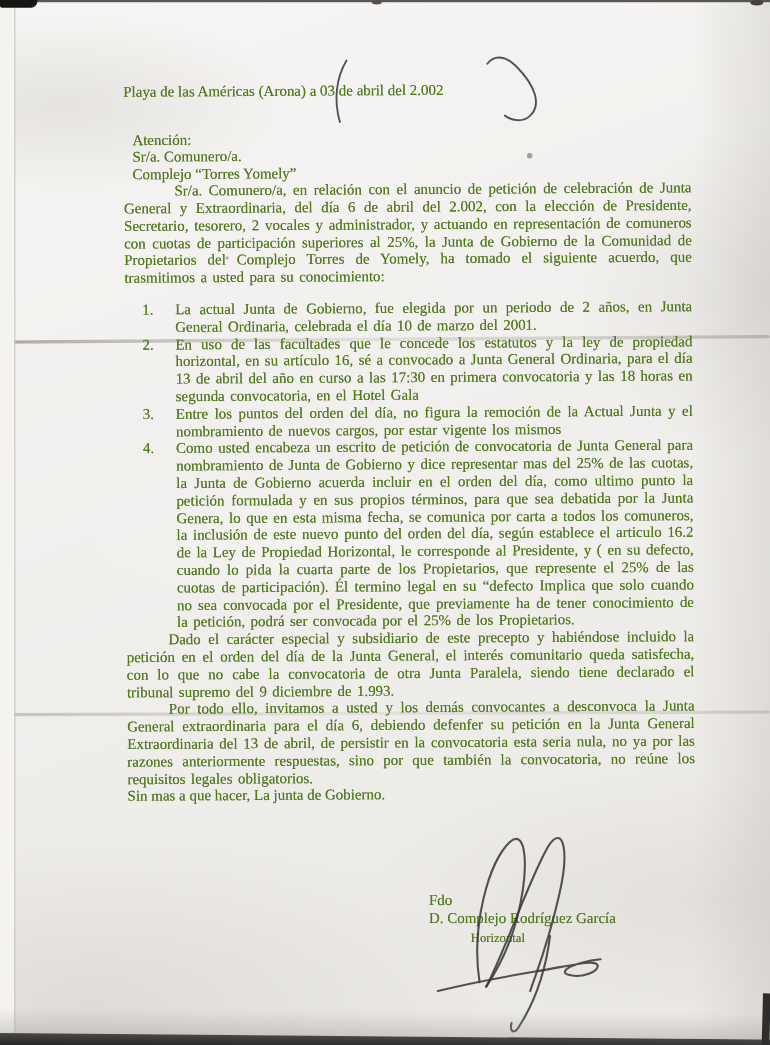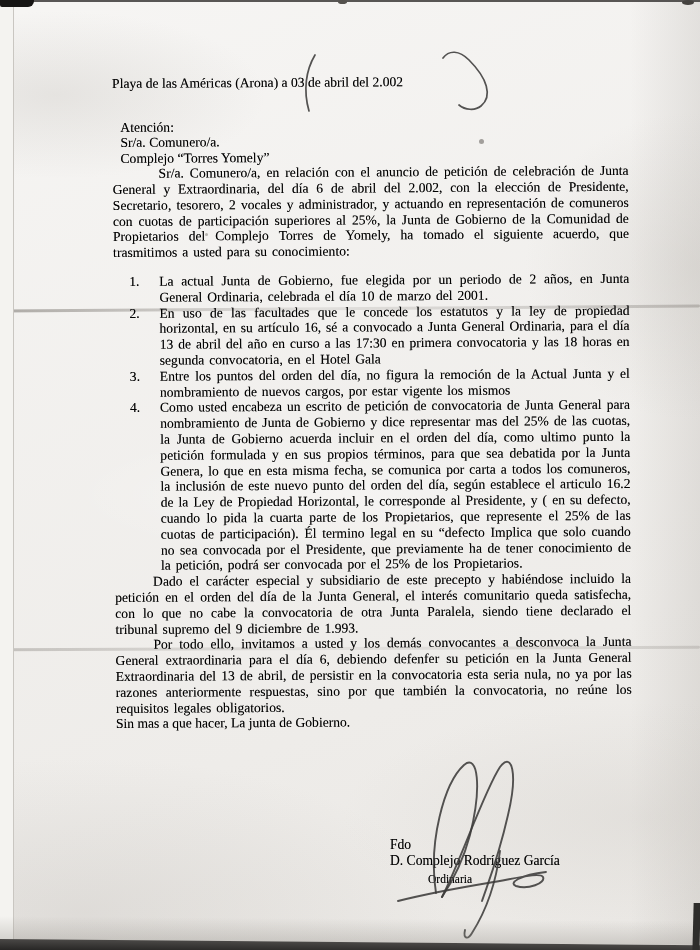--- a/index.html
+++ b/index.html
@@ -2,21 +2,21 @@
 <html><head>
 <meta charset="utf-8">
 <style>
   html,body{margin:0;padding:0;background:#888;}
   .scan{
     position:relative;
     width:700px;height:950px;
     overflow:hidden;
     background:#efedea;
     font-family:"Liberation Serif","DejaVu Serif",serif;
-    color:#000000;
+    color:#4d7c0f;
   }
   
   .texture{
     position:absolute;inset:0;
     background:
       radial-gradient(ellipse 300px 120px at 8% 10%, rgba(188,184,178,0.28), transparent 70%),
       radial-gradient(ellipse 240px 220px at 99% 28%, rgba(193,189,183,0.30), transparent 70%),
       radial-gradient(ellipse 420px 160px at 92% 86%, rgba(198,194,188,0.26), transparent 72%),
       radial-gradient(ellipse 520px 220px at 12% 96%, rgba(188,184,179,0.30), transparent 70%),
       radial-gradient(ellipse 380px 90px at 50% 52%, rgba(255,255,255,0.35), transparent 75%),
@@ -53,21 +53,21 @@
   .date-line{margin-left:8px;}
   .attention{margin-top:28px;margin-left:8px;}
   .attention p{line-height:15.5px;}
   .intro{margin-top:19px;text-indent:46px;text-align:justify;word-spacing:1.5px;}
   .list{margin-top:13px;}
   .item{display:flex;}
   .item .num{flex:0 0 46px;box-sizing:border-box;padding-left:16px;}
   .item .txt{flex:1;text-align:justify;word-spacing:1.5px;}
   .para{margin-top:2px;text-indent:38px;text-align:justify;word-spacing:1.5px;}
   .farewell{margin-top:12px;margin-left:38px;}
-  .sig-block{position:absolute;left:390px;top:837px;font-size:13.6px;line-height:16px;text-shadow:0 0 0.5px rgba(45,45,45,0.5);}
+  .sig-block{position:absolute;left:390px;top:811px;font-size:13.6px;line-height:16px;text-shadow:0 0 0.5px rgba(45,45,45,0.5);}
   .sig-block p{margin:0;}
   .sig-title{font-size:11.5px;margin-left:38px !important;margin-top:2px !important;}
   
   .hw{position:absolute;}
   .hw path{fill:none;stroke:#3c3b3a;stroke-width:1.7;stroke-linecap:round;stroke-linejoin:round;opacity:0.88;}
   .hw.sig path{stroke-width:1.9;}
 </style>
 </head>
 <body>
 
@@ -109,21 +109,21 @@
 
     <p class="para">Dado el carácter especial y subsidiario de este precepto y habiéndose incluido la petición en el orden del día de la Junta General, el interés comunitario queda satisfecha, con lo que no cabe la convocatoria de otra Junta Paralela, siendo tiene declarado el tribunal supremo del 9 diciembre de 1.993.</p>
     <p class="para">Por todo ello, invitamos a usted y los demás convocantes a desconvoca la Junta General extraordinaria para el día 6, debiendo defenfer su petición en la Junta General Extraordinaria del 13 de abril, de persistir en la convocatoria esta seria nula, no ya por las razones anteriormente respuestas, sino por que también la convocatoria, no reúne los requisitos legales obligatorios.</p>
 
     <p class="farewell">Sin mas a que hacer, La junta de Gobierno.</p>
   </div>
 
   <div class="sig-block">
     <p>Fdo</p>
     <p>D. Complejo Rodríguez García</p>
-    <p class="sig-title">Ordinaria</p>
+    <p class="sig-title">Horizontal</p>
   </div>
 
   <svg class="hw" style="left:293px;top:48px;" width="230" height="70" viewBox="0 0 230 70">
     <path d="M 22 7 C 13 22, 10 42, 16 63"></path>
     <path d="M 150 10 C 156 2, 166 2, 176 12 C 194 30, 200 48, 188 58 C 182 63, 172 62, 166 57"></path>
   </svg>
 
   <svg class="hw sig" style="left:388px;top:743px;" width="180" height="205" viewBox="0 0 180 205">
     <path d="M 48 150 C 40 100, 56 40, 76 22 C 90 10, 94 44, 82 92 C 74 122, 62 142, 54 154"></path>
     <path d="M 54 154 C 72 120, 96 48, 112 24 C 124 8, 130 30, 120 72 C 110 116, 100 140, 94 158"></path>

